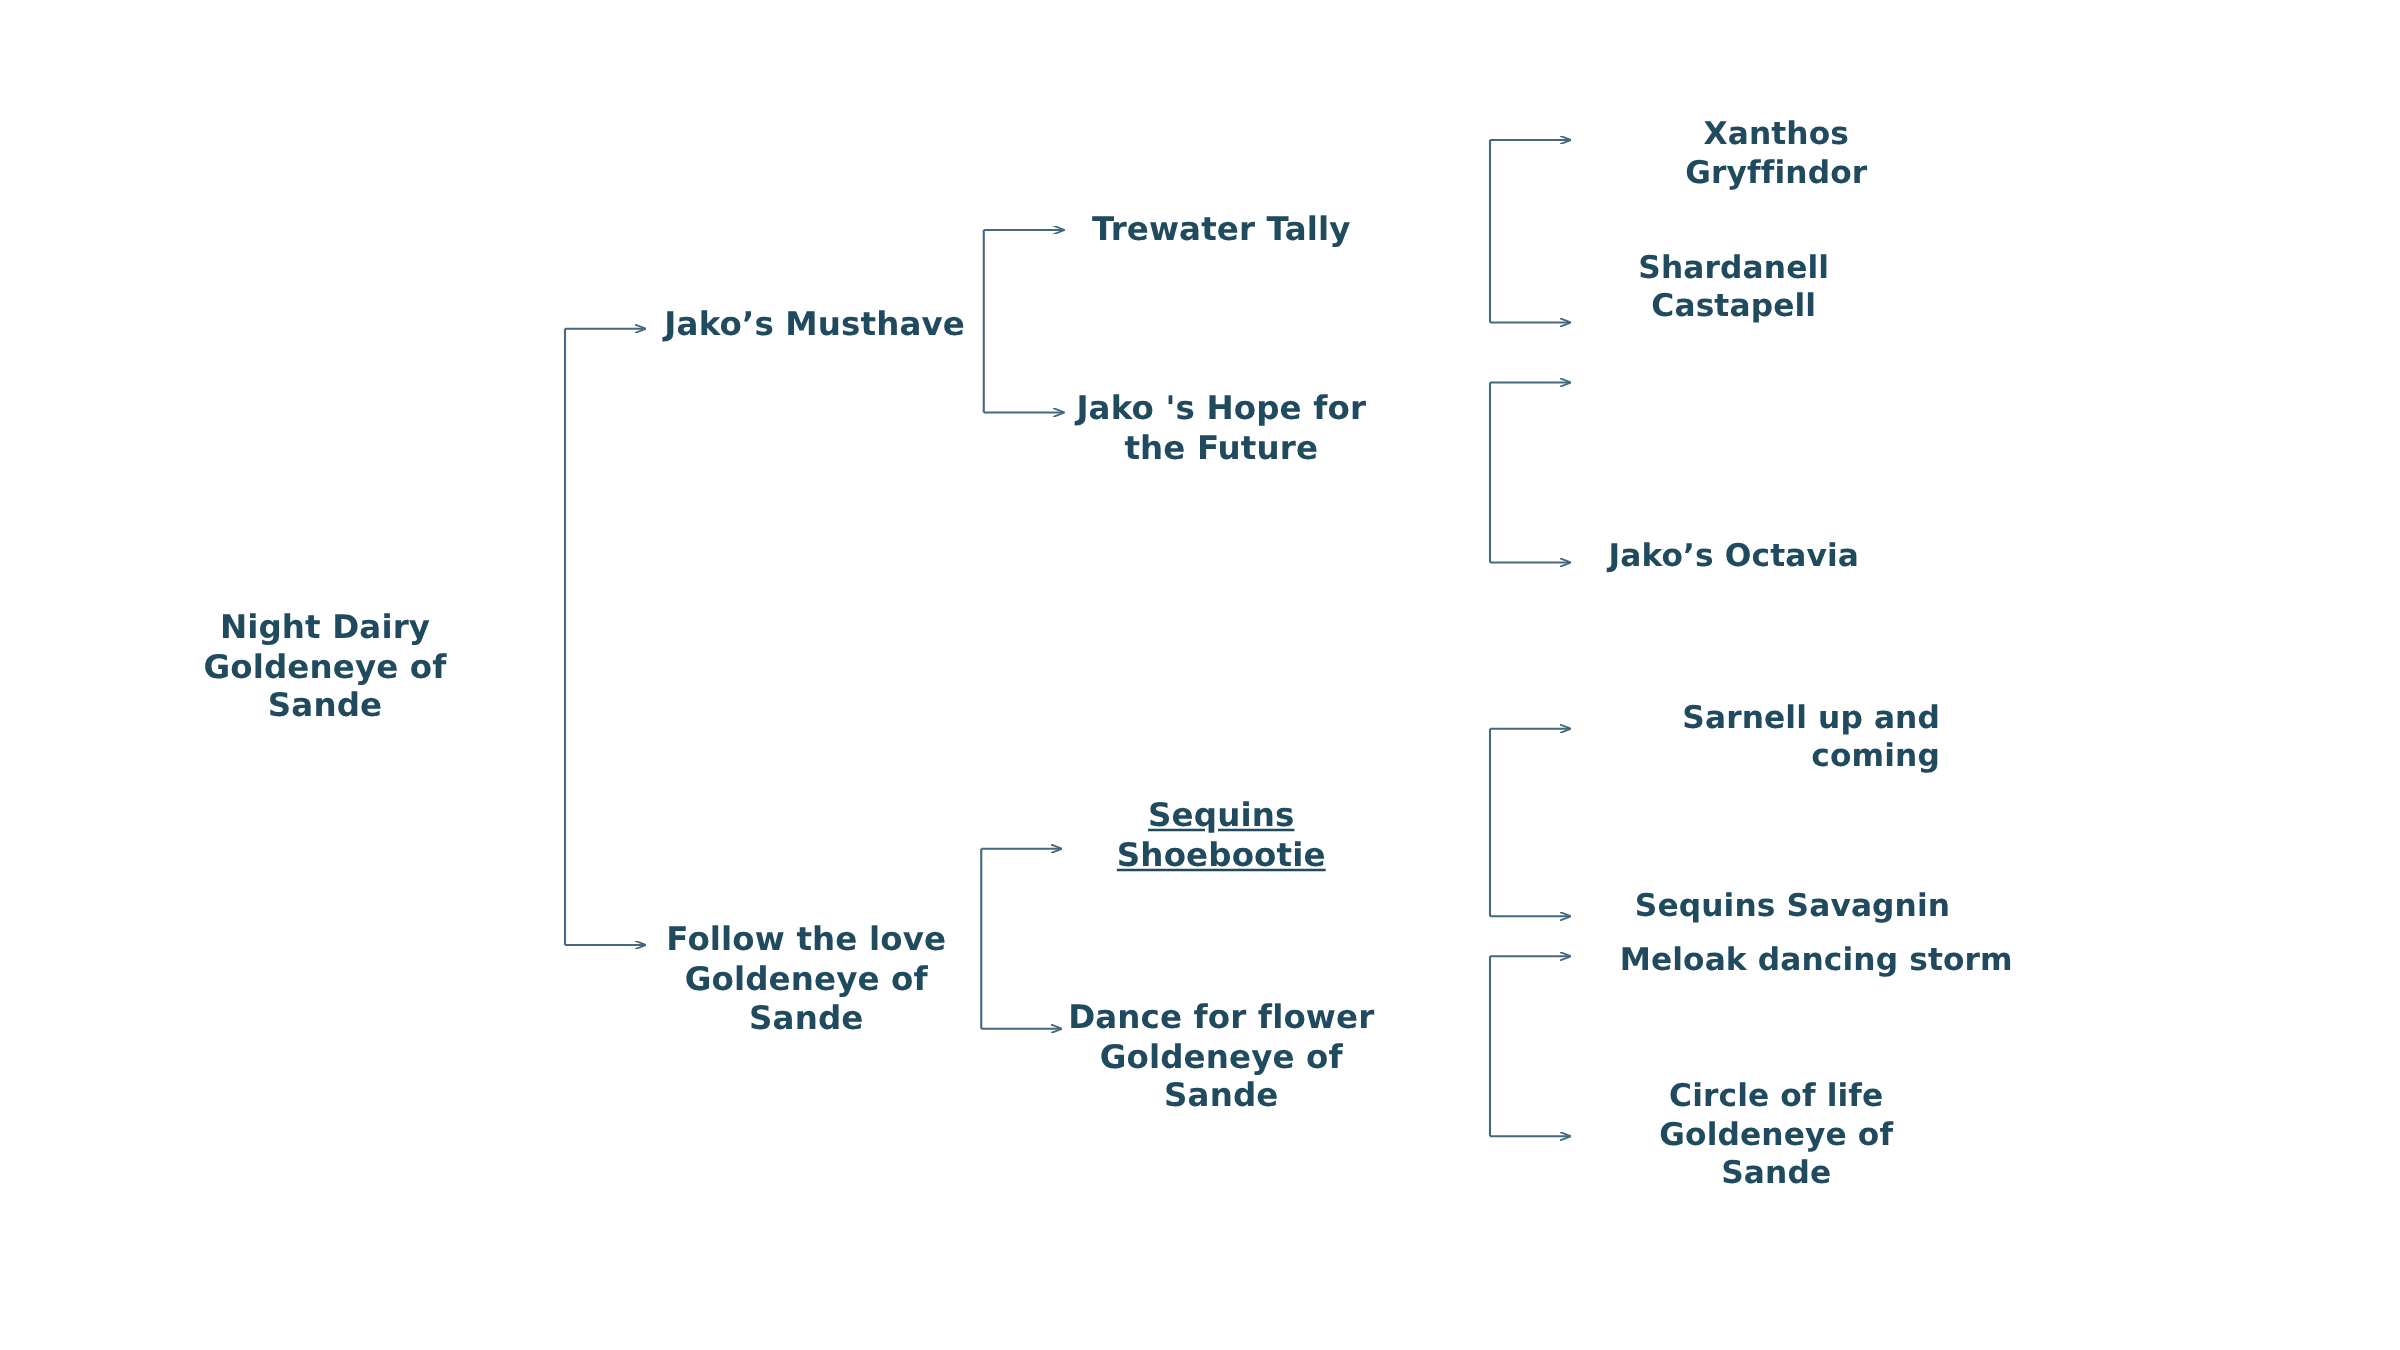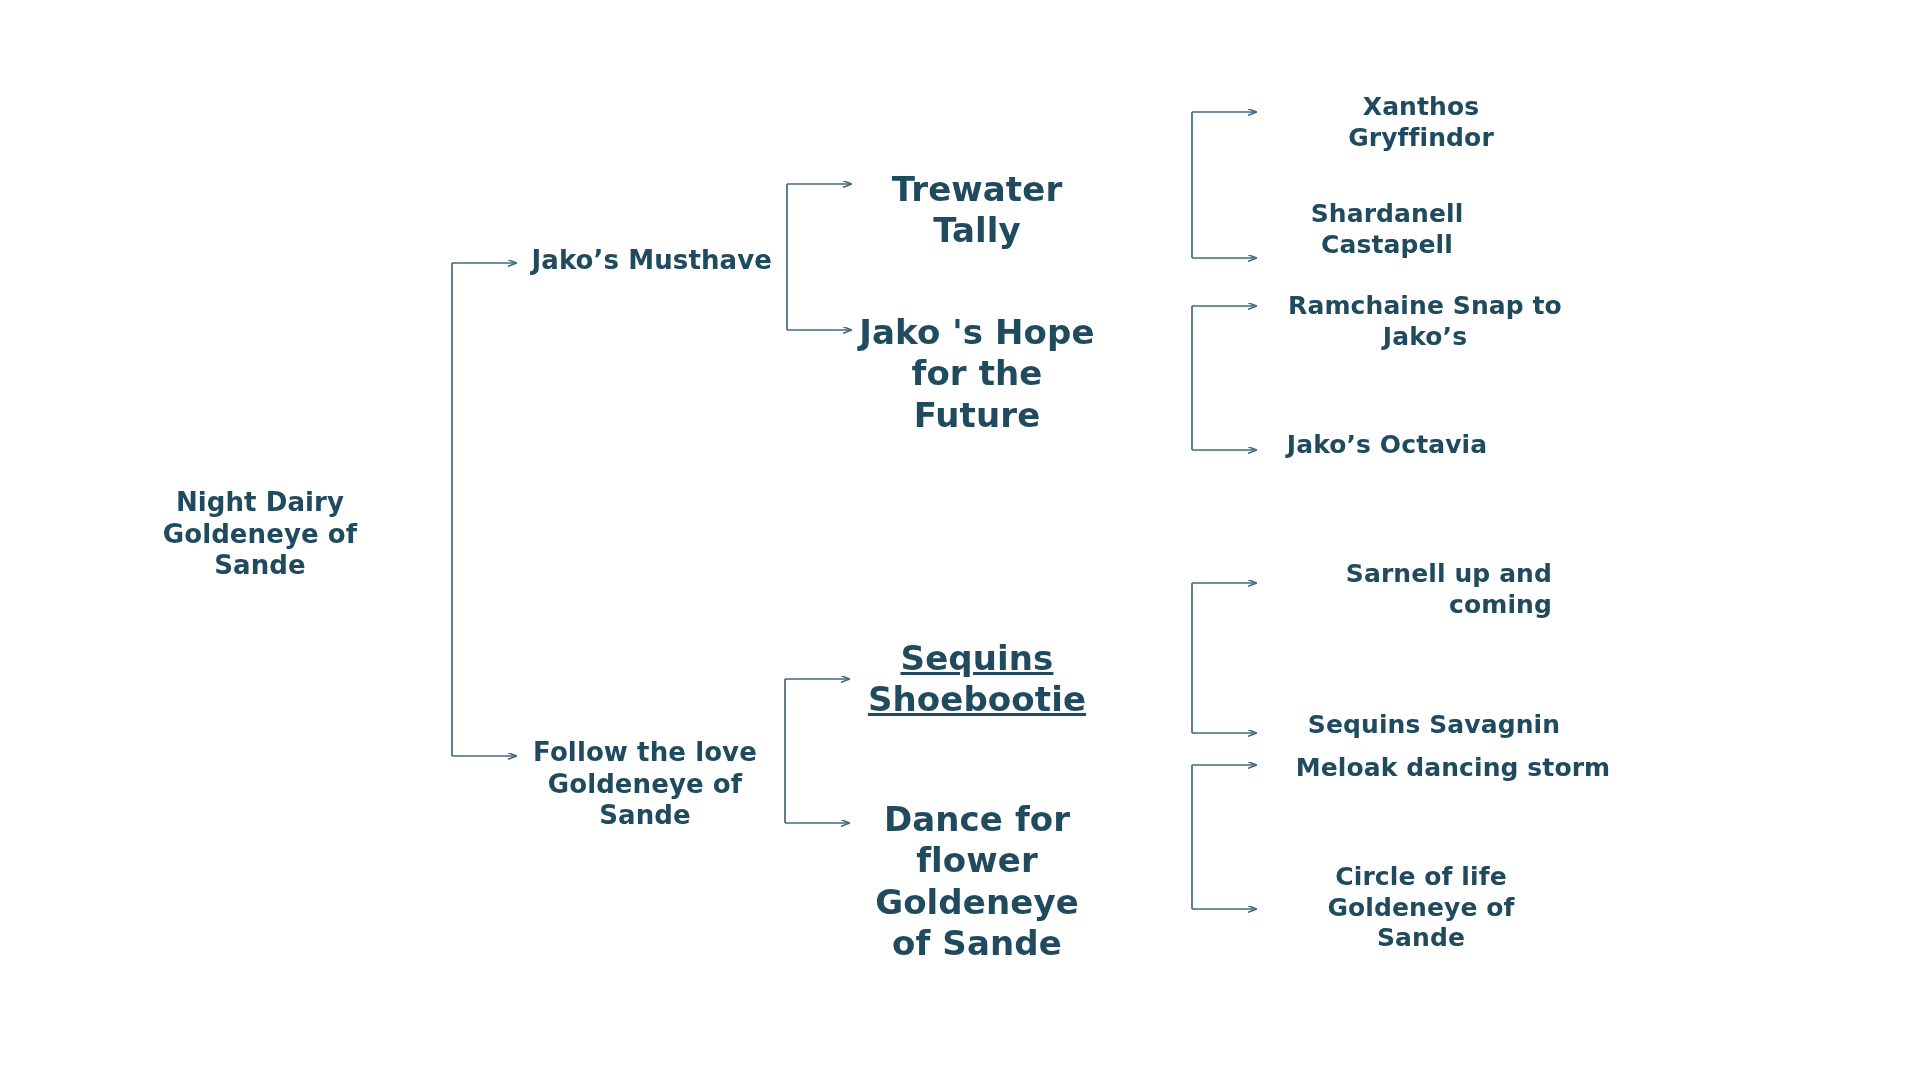--- a/index.html
+++ b/index.html
@@ -30,21 +30,21 @@
     position: absolute;
     color: #204a5e;
     font-weight: 700;
     text-align: center;
     line-height: 1.22;
     letter-spacing: 0.1px;
     -webkit-font-smoothing: antialiased;
   }
   .node-gen1 { font-size: 26px; }
   .node-gen2 { font-size: 26px; }
-  .node-gen3 { font-size: 34px; }
+  .node-gen3 { font-size: 26px; }
   .node-gen4 { font-size: 25px; }
 </style>
 </head>
 <body>
 
 <div id="canvas">
 
   <svg id="wires" viewBox="0 0 1920 1080" xmlns="http://www.w3.org/2000/svg">
     <defs>
       <marker id="arrowhead" markerWidth="9" markerHeight="7" refX="8.4" refY="3.5" orient="auto" markerUnits="userSpaceOnUse">
@@ -94,21 +94,20 @@
   <div class="node node-gen3" style="left:852px; top:312px; width:250px;">Jako 's Hope for the Future</div>
 
   <div class="node node-gen3" style="left:852px; top:638px; width:250px;text-decoration:underline;">Sequins Shoebootie</div>
 
   <div class="node node-gen3" style="left:852px; top:799px; width:250px;">Dance for flower Goldeneye of Sande</div>
 
   <div class="node node-gen4" style="left:1290px; top:92px; width:262px;">Xanthos Gryffindor</div>
 
   <div class="node node-gen4" style="left:1256px; top:199px; width:262px;">Shardanell Castapell</div>
 
-  <div class="node node-gen4" style="left:1280px; top:291px; width:290px;">Ramchaine Snap to Jako’s</div>
 
   <div class="node node-gen4" style="left:1256px; top:430px; width:262px;">Jako’s Octavia</div>
 
   <div class="node node-gen4" style="left:1290px; top:559px; width:262px;text-align:right;">Sarnell up and coming</div>
 
   <div class="node node-gen4" style="left:1280px; top:753px; width:346px;">Meloak dancing storm</div>
 
   <div class="node node-gen4" style="left:1290px; top:710px; width:288px;">Sequins Savagnin</div>
 
   <div class="node node-gen4" style="left:1290px; top:862px; width:262px;">Circle of life Goldeneye of Sande</div>

